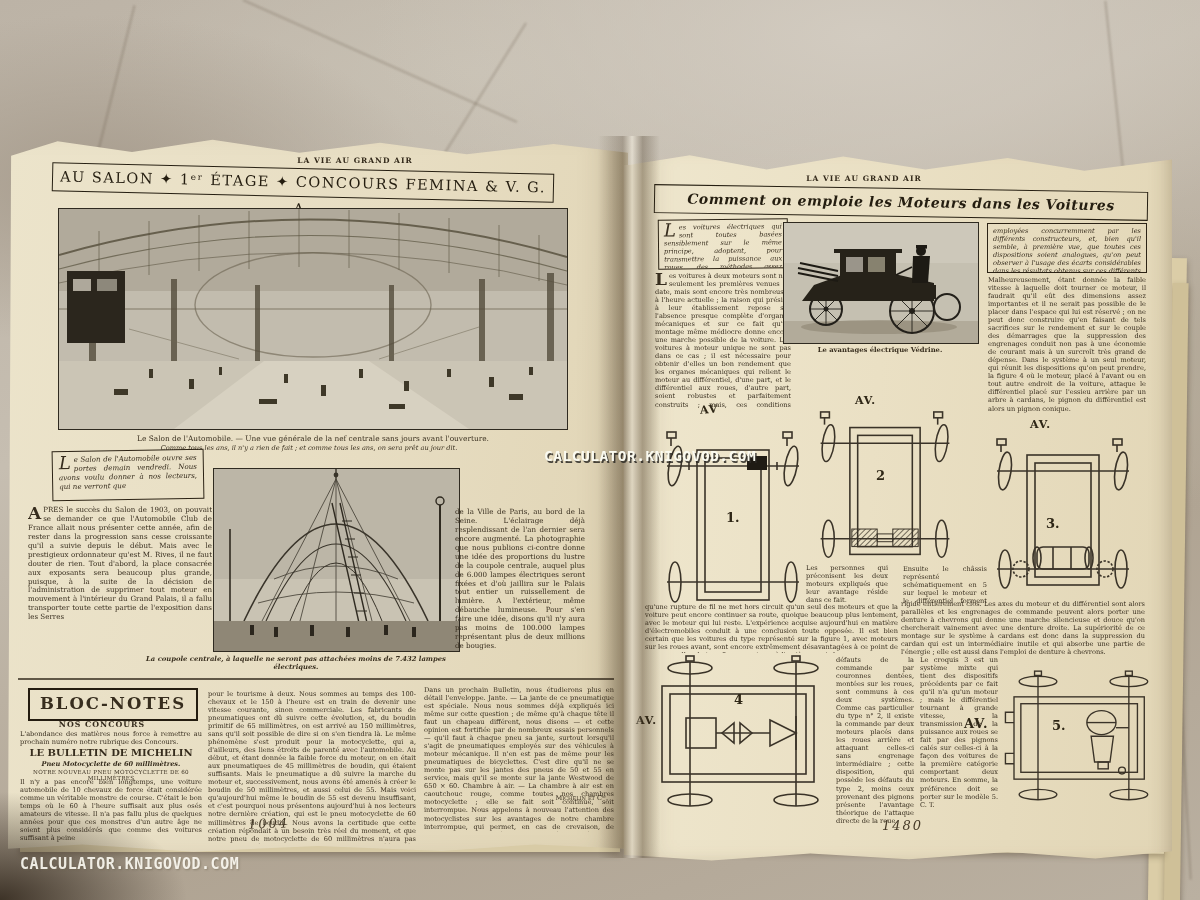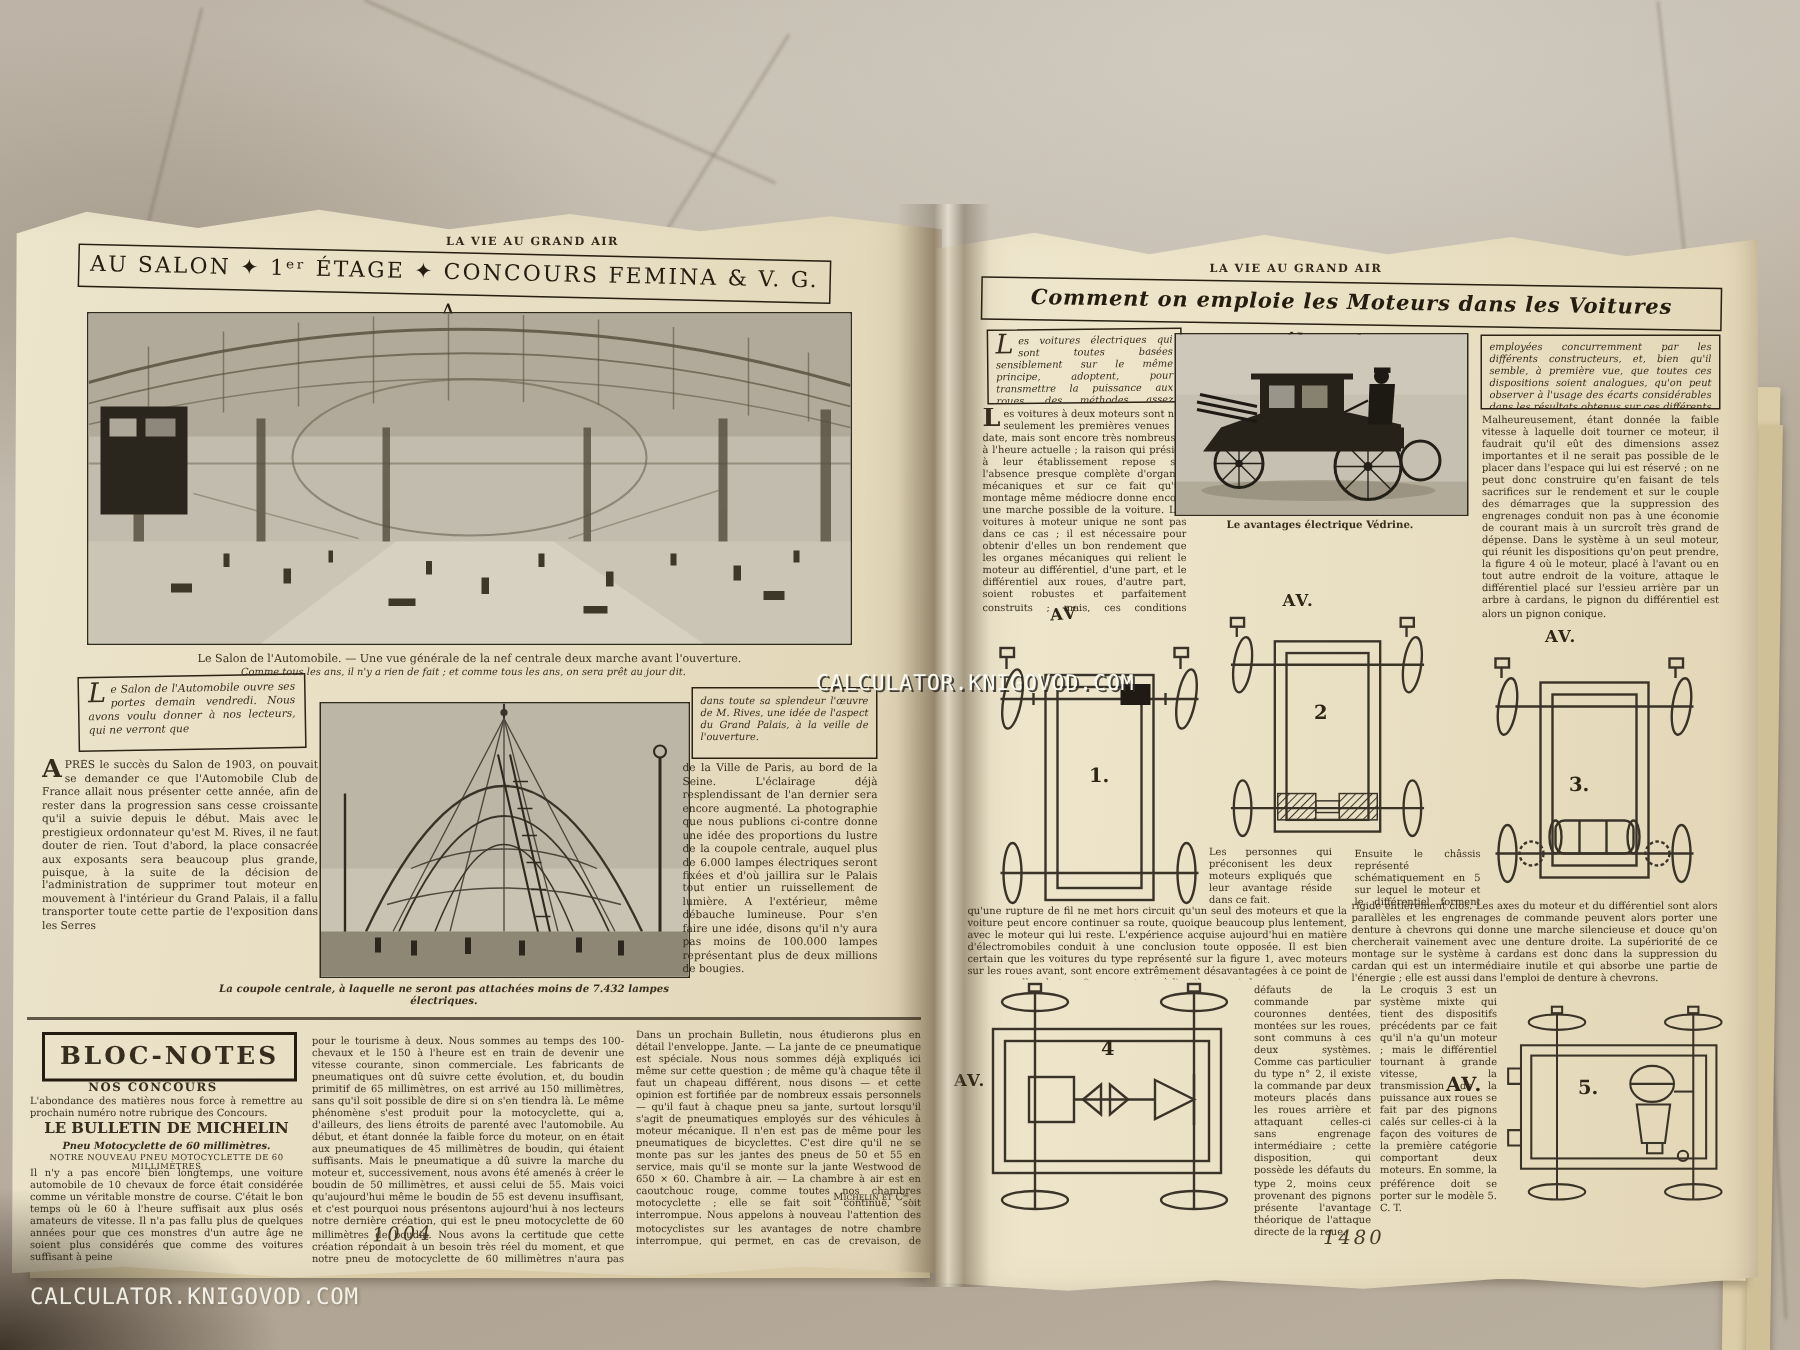--- a/index.html
+++ b/index.html
@@ -38,21 +38,21 @@
   .tiny2{font-size:7.1px;line-height:1.26;overflow:hidden;}
   .boxed{border:1.5px solid #2c2315;}
   .dc::first-letter{font-size:17px;line-height:12px;float:left;margin:1px 2px 0 0;font-weight:bold;}
   .dcit::first-letter{font-size:18px;line-height:13px;float:left;margin:0 3px 0 0;font-style:italic;}
   .titlebox{border:1.5px solid #261f12;color:#241d10;background:transparent;}
   .masthead{font-size:7.5px;letter-spacing:1px;font-weight:bold;color:#33291a;}
   .cap{color:#392f1f;}
   .pagenum{font-size:13px;letter-spacing:2px;color:#453a28;font-style:italic;}
   .figlabel{font-weight:bold;color:#2e2616;font-size:11px;letter-spacing:1px;}
   .fignum{font-weight:bold;color:#2e2616;font-size:13px;}
-  .wm{position:absolute;font-family:"DejaVu Sans Mono", monospace;font-weight:normal;white-space:nowrap;}
+  .wm{position:absolute;font-family:"DejaVu Sans Mono", monospace;font-weight:bold;white-space:nowrap;}
   .wm-center{left:544px;top:448px;font-size:14.5px;color:#fafaf0;letter-spacing:.5px;
     text-shadow:1.5px 1.5px 0 rgba(45,42,38,.85);}
   .wm-bottom{left:20px;top:855px;font-size:15px;color:rgba(253,251,243,.9);letter-spacing:.5px;
     text-shadow:1px 1px 2px rgba(110,100,80,.55);}
   svg{display:block;}
 </style>
 </head>
 <body>
 
 <div id="stage">
@@ -122,21 +122,21 @@
           <rect x="55" y="180" width="14" height="6"></rect>
             <rect x="200" y="190" width="18" height="5"></rect>
           <rect x="330" y="195" width="16" height="5"></rect>
             <rect x="450" y="185" width="14" height="6"></rect>
         </g>
         <g stroke="#6e6753" stroke-width="1" opacity=".5">
           <line x1="70" y1="120" x2="180" y2="150"></line>
             <line x1="420" y1="118" x2="320" y2="150"></line>
         </g>
       </svg>
-      <div class="abs cap ctr" style="left:60px;top:300px;width:490px;font-size:7.4px;">Le Salon de l'Automobile. — Une vue générale de la nef centrale deux marche avant l'ouverture.</div>
+      <div class="abs cap ctr" style="left:60px;top:300px;width:490px;font-size:7.4px;">Le Salon de l'Automobile. — Une vue générale de la nef centrale sans jours avant l'ouverture.</div>
       <div class="abs cap ctr it" style="left:56px;top:310px;width:490px;font-size:6.6px;">Comme tous les ans, il n'y a rien de fait ; et comme tous les ans, on sera prêt au jour dit.</div>
 
       <div class="abs boxed ink it just tiny2 dcit" style="left:44px;top:316px;width:138px;height:40px;padding:4px 6px;transform:rotate(-1deg);">Le Salon de l'Automobile ouvre ses portes demain vendredi. Nous avons voulu donner à nos lecteurs, qui ne verront que</div>
       <div class="abs ink just tiny2 dc" style="left:20px;top:372px;width:184px;height:174px;">APRÈS le succès du Salon de 1903, on pouvait se demander ce que l'Automobile Club de France allait nous présenter cette année, afin de rester dans la progression sans cesse croissante qu'il a suivie depuis le début. Mais avec le prestigieux ordonnateur qu'est M. Rives, il ne faut douter de rien. Tout d'abord, la place consacrée aux exposants sera beaucoup plus grande, puisque, à la suite de la décision de l'administration de supprimer tout moteur en mouvement à l'intérieur du Grand Palais, il a fallu transporter toute cette partie de l'exposition dans les Serres</div>
 
       <svg class="abs" style="left:205px;top:334px;border:1px solid #2f2a20;" width="245" height="182" viewBox="0 0 245 182">
         <rect x="0" y="0" width="245" height="182" fill="#bcb6a7"></rect>
         <rect x="0" y="110" width="245" height="72" fill="#c9c3b3"></rect>
         <path d="M30,152 Q122,-42 214,152" fill="none" stroke="#39342a" stroke-width="1.6"></path>
         <path d="M52,152 Q122,-2 192,152" fill="none" stroke="#39342a" stroke-width="1.2"></path>
@@ -173,21 +173,20 @@
           <rect x="36" y="156" width="4" height="10"></rect>
             <rect x="60" y="158" width="4" height="10"></rect>
           <rect x="96" y="156" width="4" height="11"></rect>
             <rect x="132" y="158" width="4" height="10"></rect>
           <rect x="170" y="156" width="4" height="10"></rect>
             <rect x="198" y="158" width="4" height="10"></rect>
         </g>
       </svg>
       <div class="abs cap ctr it" style="left:130px;top:521px;width:316px;font-size:6.8px;font-weight:bold;">La coupole centrale, à laquelle ne seront pas attachées moins de 7.432 lampes électriques.</div>
 
-      <div class="abs boxed ink it just tiny" style="left:453px;top:324px;width:112px;height:38px;padding:4px 5px;">dans toute sa splendeur l'œuvre de M. Rives, une idée de l'aspect du Grand Palais, à la veille de l'ouverture.</div>
       <div class="abs ink just tiny2" style="left:447px;top:374px;width:130px;height:152px;">de la Ville de Paris, au bord de la Seine. L'éclairage déjà resplendissant de l'an dernier sera encore augmenté. La photographie que nous publions ci-contre donne une idée des proportions du lustre de la coupole centrale, auquel plus de 6.000 lampes électriques seront fixées et d'où jaillira sur le Palais tout entier un ruissellement de lumière. A l'extérieur, même débauche lumineuse. Pour s'en faire une idée, disons qu'il n'y aura pas moins de 100.000 lampes représentant plus de deux millions de bougies.</div>
 
       <div class="abs" style="left:10px;top:544px;width:596px;height:1.6px;background:#33291c;opacity:.75;"></div>
 
       <div class="abs ctr ink" style="left:20px;top:554px;width:166px;height:29px;border:2px solid #241c10;line-height:28px;font-size:16.5px;font-weight:bold;letter-spacing:2px;">BLOC-NOTES</div>
       <div class="abs ctr ink" style="left:24px;top:586px;width:140px;font-size:7.8px;font-weight:bold;letter-spacing:1px;">NOS CONCOURS</div>
       <div class="abs ink just tiny" style="left:12px;top:596px;width:182px;height:16px;">L'abondance des matières nous force à remettre au prochain numéro notre rubrique des Concours.</div>
       <div class="abs ctr ink" style="left:12px;top:613px;width:182px;font-size:10px;font-weight:bold;">LE BULLETIN DE MICHELIN</div>
       <div class="abs ctr ink it" style="left:12px;top:626px;width:182px;font-size:6.6px;font-weight:bold;">Pneu Motocyclette de 60 millimètres.</div>
       <div class="abs ctr ink" style="left:12px;top:635px;width:182px;font-size:5.6px;letter-spacing:.3px;">NOTRE NOUVEAU PNEU MOTOCYCLETTE DE 60 MILLIMÈTRES</div>

